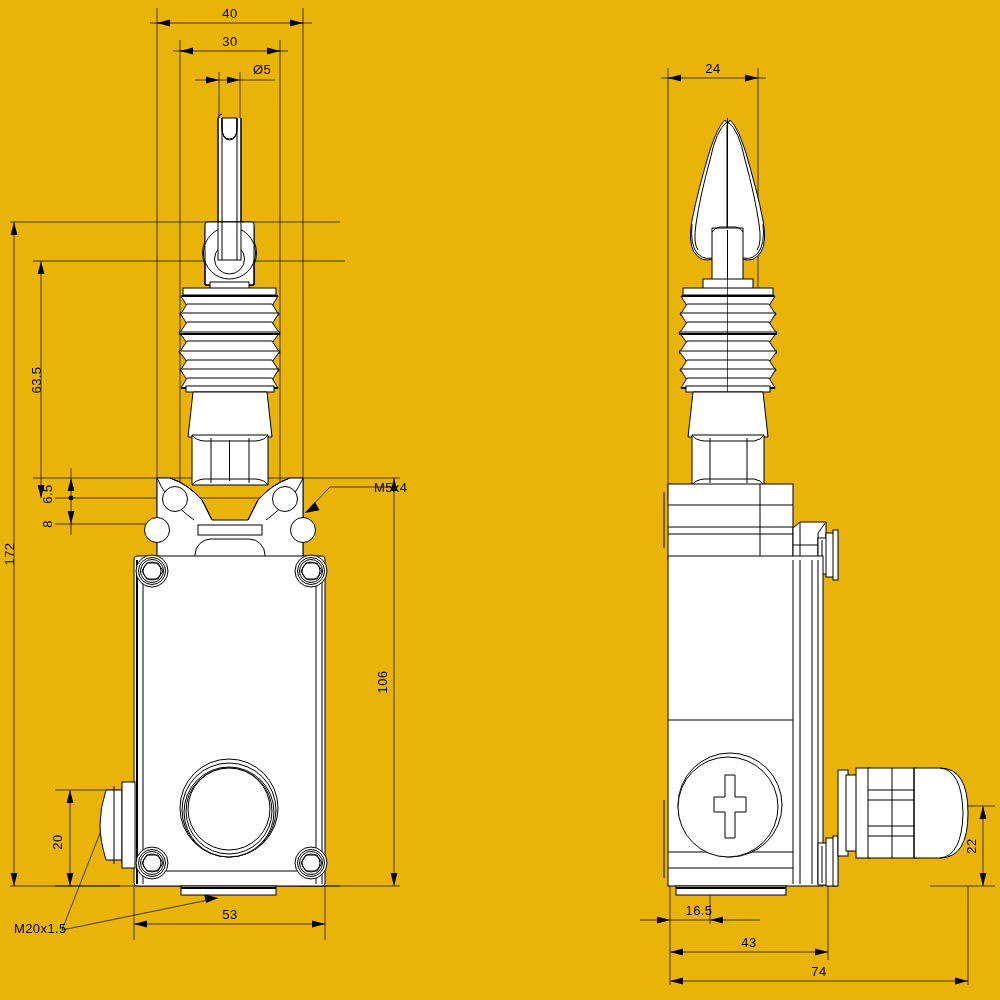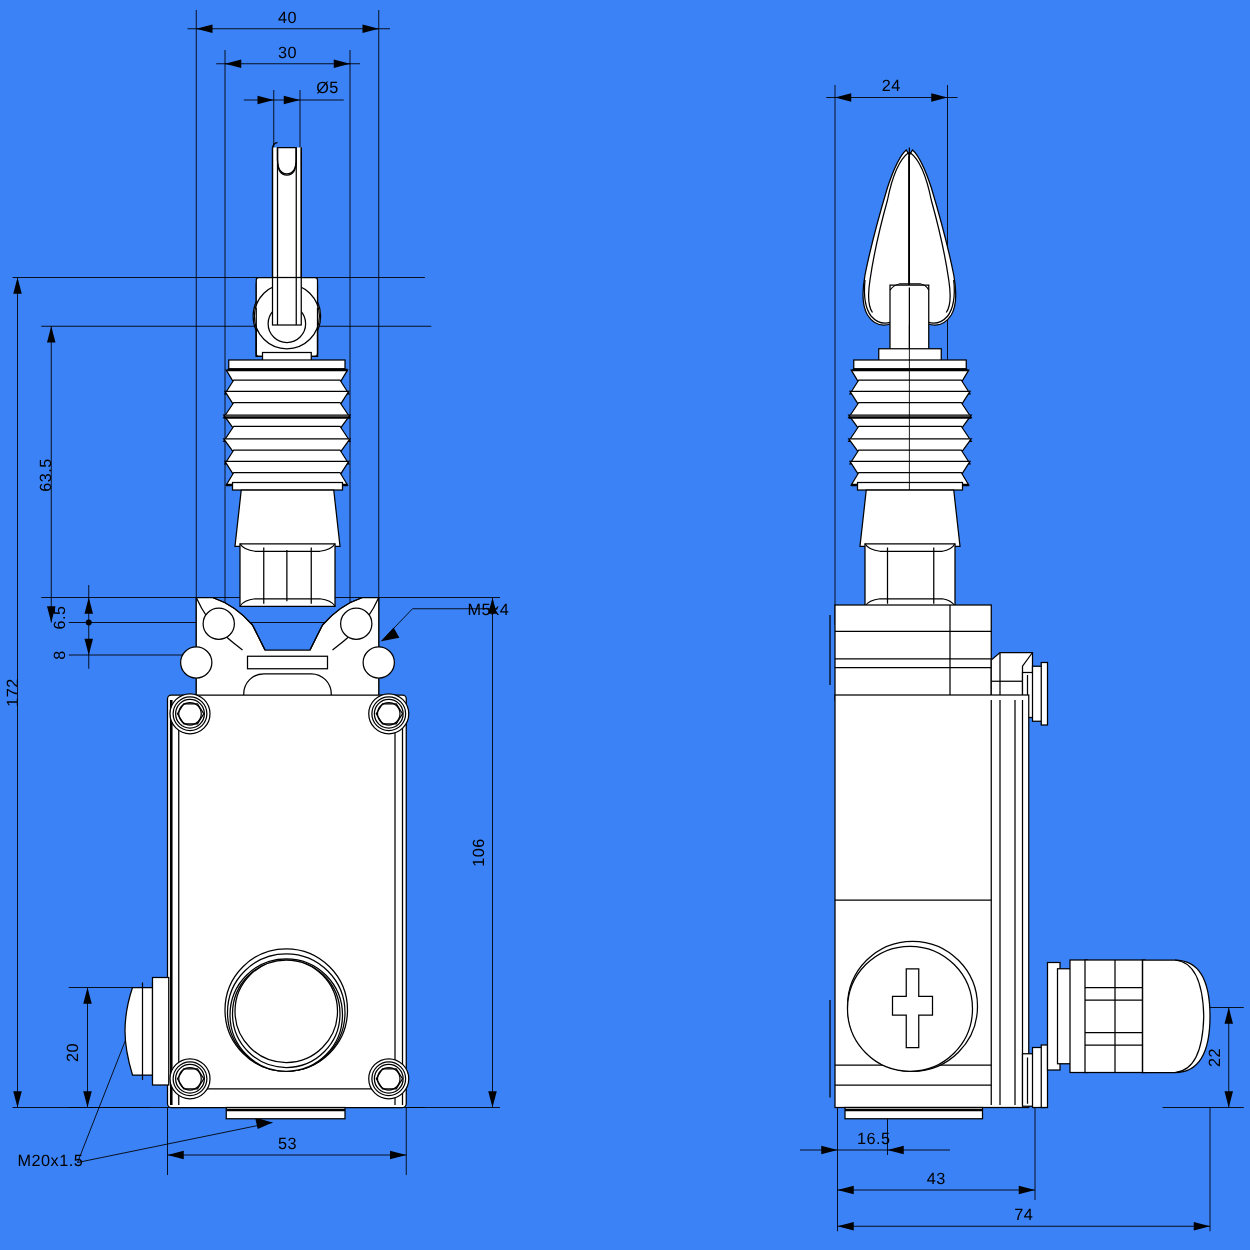--- a/index.html
+++ b/index.html
@@ -10,21 +10,21 @@
   body {
     width: 1000px;
     height: 1000px;
     font-family: "Liberation Sans", sans-serif;
     overflow: hidden;
   }
   #sheet {
     position: relative;
     width: 1000px;
     height: 1000px;
-    background: #3b82f6;
+    background: #eab308;
   }
   svg.drawing {
     position: absolute;
     left: 0;
     top: 0;
     width: 1000px;
     height: 1000px;
     display: block;
   }
   .ln   { stroke: #000000; stroke-width: 1; fill: none; vector-effect: non-scaling-stroke; }

